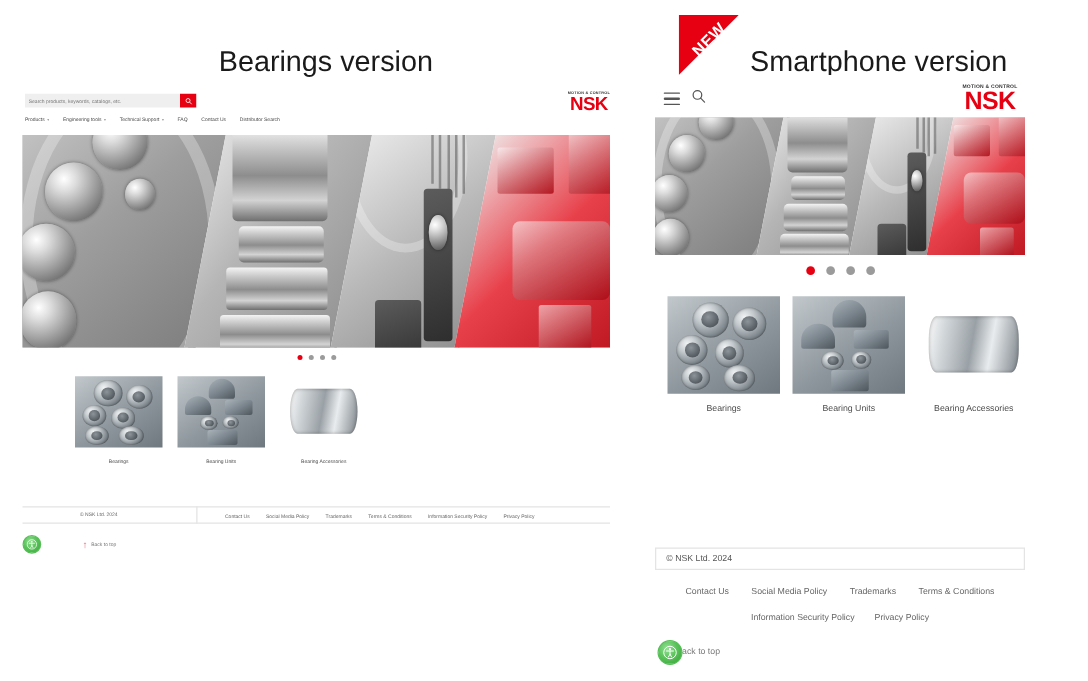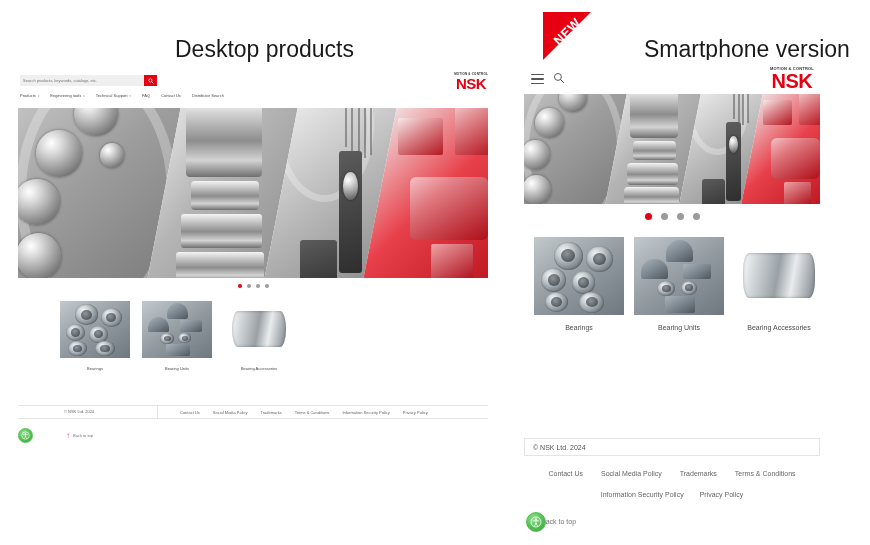--- a/index.html
+++ b/index.html
@@ -13,21 +13,21 @@
 
   
   .section-title {
     position: absolute;
     font-size: 23px;
     color: #1a1a1a;
     font-weight: 400;
     white-space: nowrap;
   }
   #desktop-title { left: 175px; top: 36px; }
-  #smartphone-title { left: 600px; top: 36px; margin-left: 44px; }
+  #smartphone-title { left: 600px; top: 36px; }
 
   
   .new-ribbon {
     position: absolute;
     left: 543px; top: 12px;
     width: 48px; height: 48px;
     overflow: hidden;
   }
   .new-ribbon .tri {
     width: 0; height: 0;
@@ -244,21 +244,21 @@
   .hamb span { display: block; height: 1.4px; background: #555; margin: 3px 0; border-radius: 1px; }
   .p-search-icon { cursor: pointer; }
   .p-search-icon svg { width: 12px; height: 12px; }
   .p-logo { position: absolute; right: 6px; top: 6px; text-align: center; }
   .p-logo .nsk-tag { font-size: 4px; line-height: 5px; }
   .p-logo .nsk-mark { font-size: 20px; line-height: 20px; }
 </style>
 </head>
 <body>
 
-<div class="section-title" id="desktop-title">Desktop products</div>
+<div class="section-title" id="desktop-title">Bearings version</div>
 <div class="section-title" id="smartphone-title">Smartphone version</div>
 
 <div class="new-ribbon">
   <div class="tri"></div>
   <div class="lbl">NEW</div>
 </div>
 
 <div class="page" id="desktop-page">
 
   <div class="d-header">

